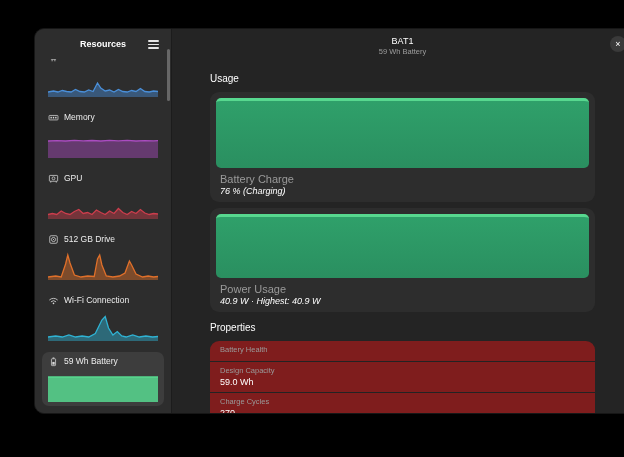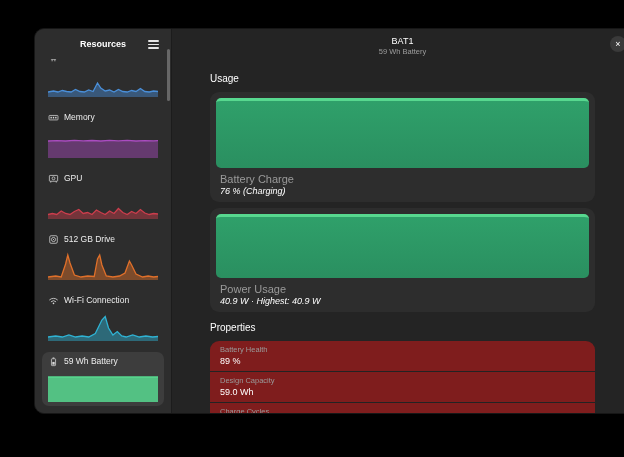--- a/index.html
+++ b/index.html
@@ -208,21 +208,20 @@
         <div class="chart-big chart2"></div>
         <div class="card-label">Power Usage</div>
         <div class="card-value">40.9 W · Highest: 40.9 W</div>
       </div>
 
       <div class="section-title props">Properties</div>
 
       <div class="prop-group">
         <div class="prop-row">
           <div class="prop-label">Battery Health</div>
-          <div class="prop-value">89 %</div>
         </div>
         <div class="prop-row">
           <div class="prop-label">Design Capacity</div>
           <div class="prop-value">59.0 Wh</div>
         </div>
         <div class="prop-row">
           <div class="prop-label">Charge Cycles</div>
           <div class="prop-value">270</div>
         </div>
       </div>

